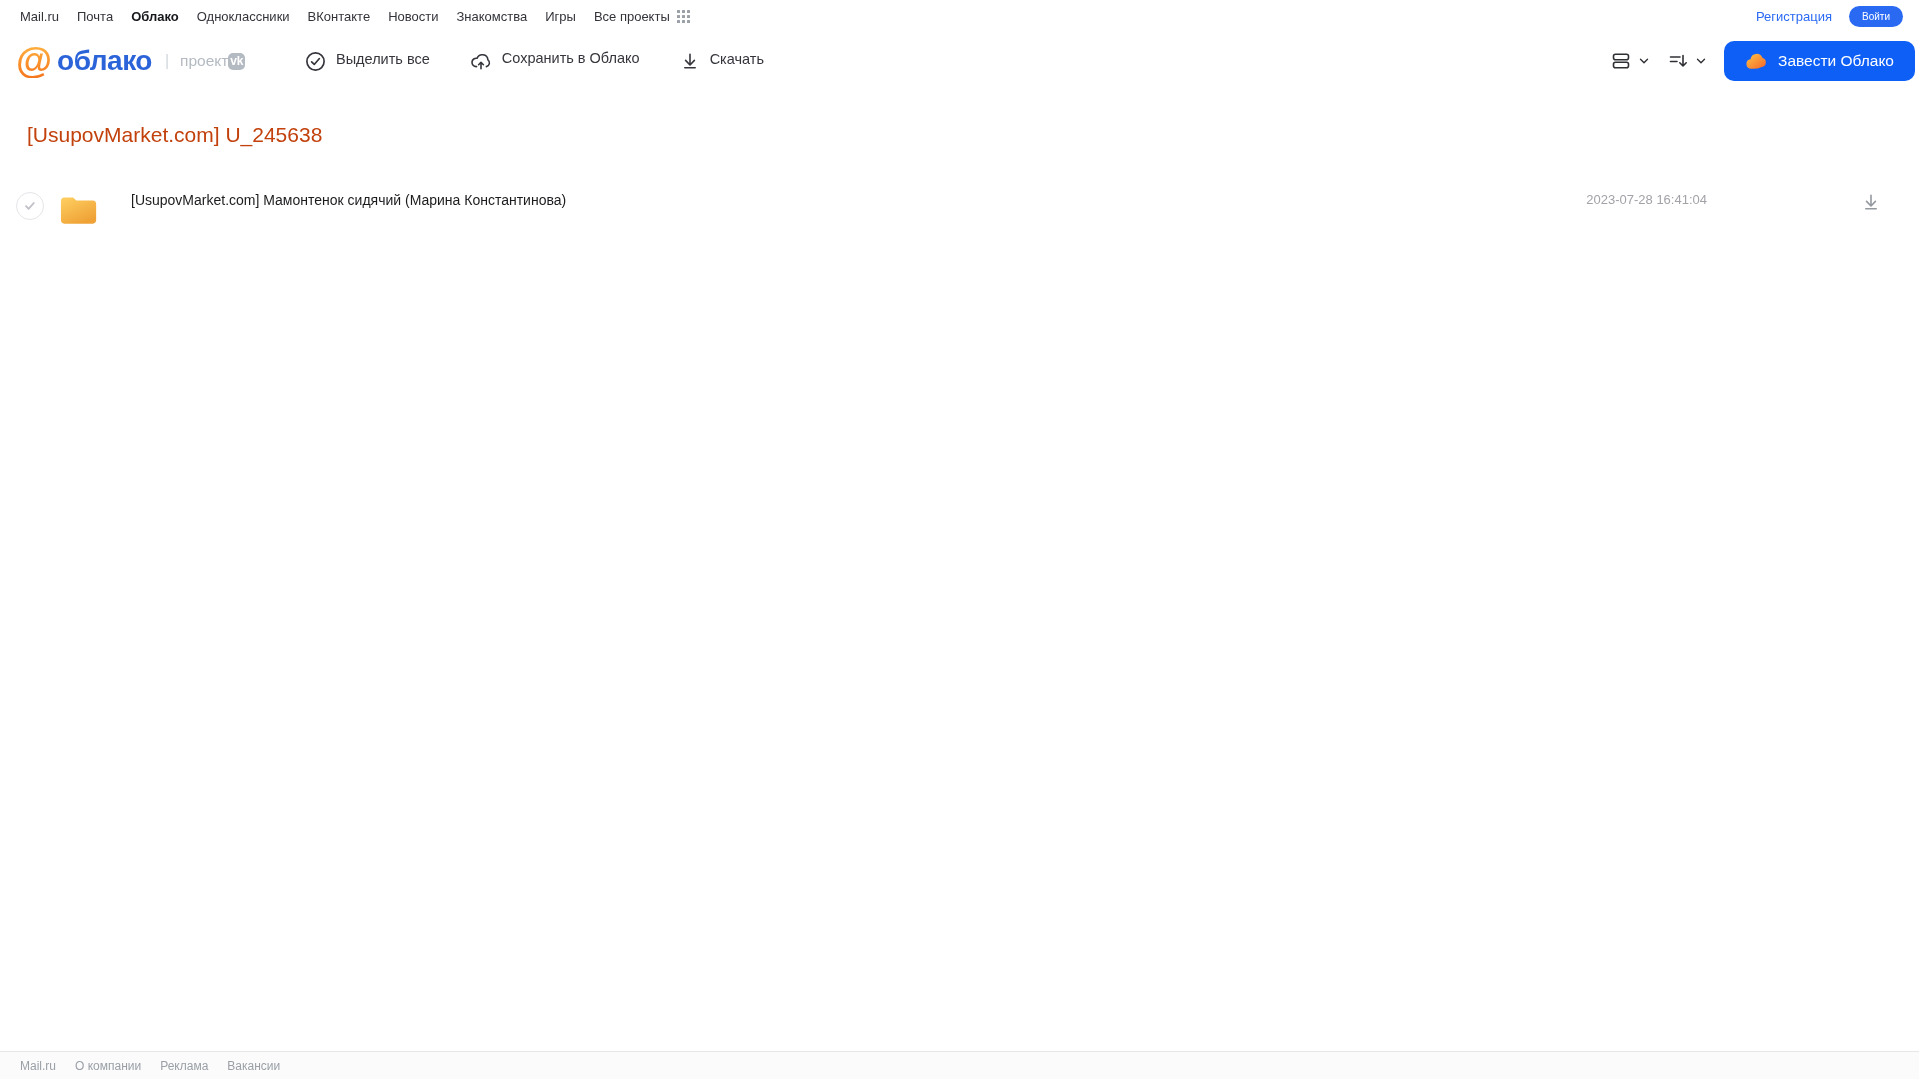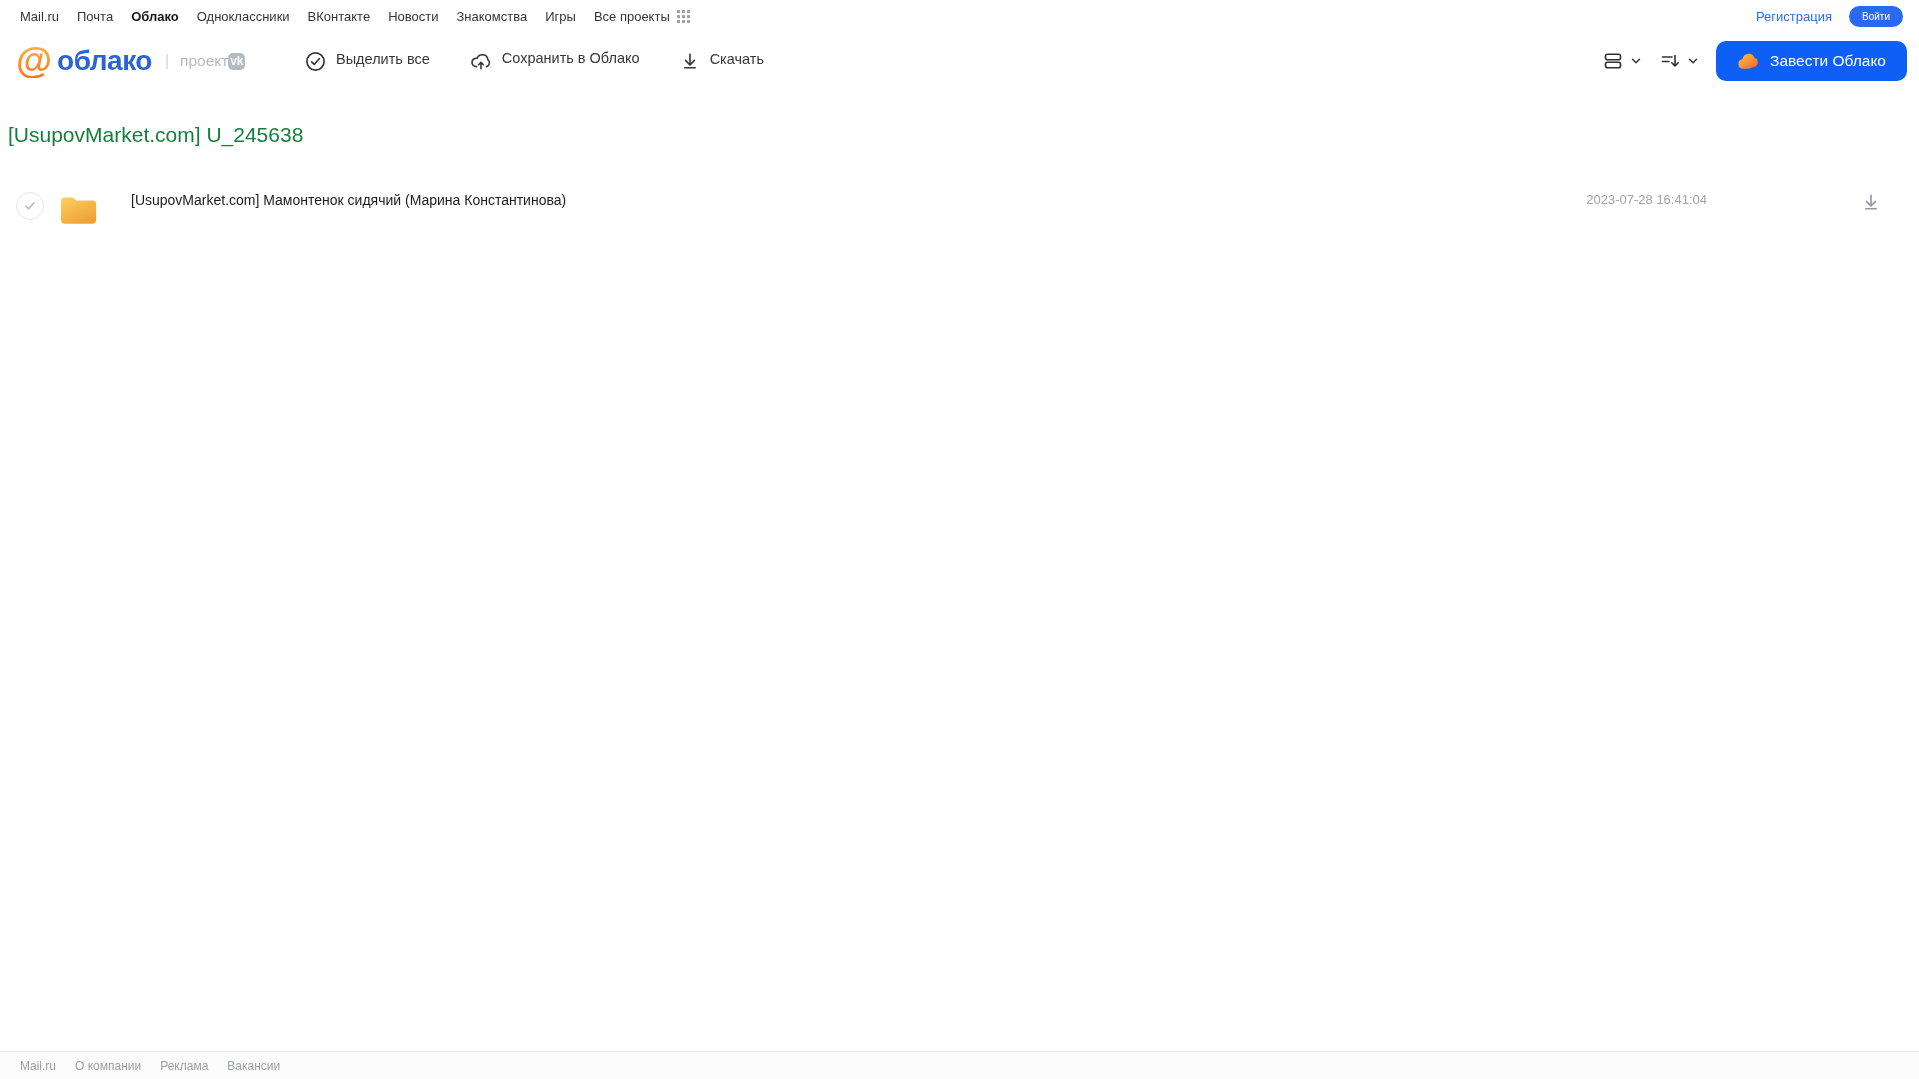--- a/index.html
+++ b/index.html
@@ -30,29 +30,29 @@
   .logo-word { font-size:28px; font-weight:bold; color:var(--logo_blue); letter-spacing:-0.5px; }
   .logo-div { color:#d3d7dc; font-size:16px; margin:0 11px 0 13px; font-weight:300; }
   .logo-project { color:#b4bac2; font-size:15.5px; }
   .vk-badge { width:17px; height:17px; border-radius:5px; background:#b4bac2; color:#fff;
     font-size:12px; font-weight:bold; display:flex; align-items:center; justify-content:center; }
 
   .toolbar { position:absolute; left:305px; top:0; height:58px; display:flex; align-items:center; gap:40px; }
   .tb-action { display:flex; align-items:flex-start; gap:10px; font-size:14.5px; color:#35363c; cursor:pointer; }
   .tb-action svg { stroke:#35363c; fill:none; stroke-width:1.6; stroke-linecap:round; stroke-linejoin:round; }
 
-  .header-right { position:absolute; right:12px; top:0; height:58px; display:flex; align-items:center; gap:16px; }
+  .header-right { position:absolute; right:4px; top:0; height:58px; display:flex; align-items:center; gap:16px; }
   .hr-group { display:flex; align-items:center; gap:5px; cursor:pointer; }
   .hr-group svg { stroke:#2e3034; fill:none; stroke-width:1.6; stroke-linecap:round; stroke-linejoin:round; }
   .get-cloud-btn { height:40px; display:flex; align-items:center; gap:10px; padding:0 21px;
     border:none; border-radius:10px; background:var(--accent_bright); color:#fff;
     font-size:15.5px; font-family:inherit; cursor:pointer; }
 
   
-  .page-title { position:absolute; left:8px; top:123px; font-size:21px; color:#15803d; }
+  .page-title { position:absolute; left:27px; top:123px; font-size:21px; color:#c2410c; }
 
   .file-row { position:absolute; left:0; right:12px; top:192px; height:42px;
     display:flex; border-radius:6px; cursor:pointer; }
   .row-check { margin-left:16px; width:28px; height:28px; border-radius:50%;
     border:1px solid #e5e5e9; background:#fff; display:flex; align-items:center; justify-content:center; }
   .row-check svg { stroke:#bfbfc6; fill:none; stroke-width:1.8; stroke-linecap:round; stroke-linejoin:round; }
   .folder-icon { margin-left:15px; display:flex; }
   .row-name { margin-left:33px; font-size:14px; color:#1c1c1f; }
   .row-date { position:absolute; right:200px; font-size:13px; color:#a2a2a8; }
   .row-download { position:absolute; right:26px; display:flex; }

